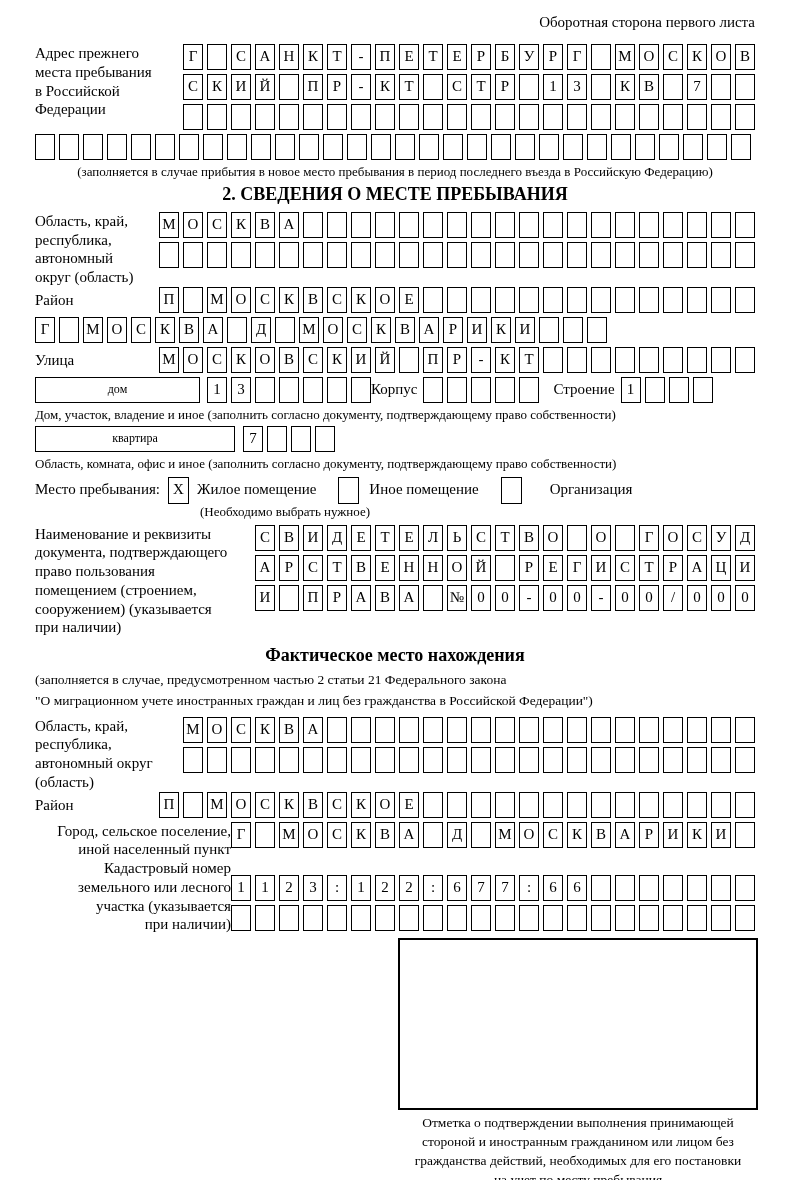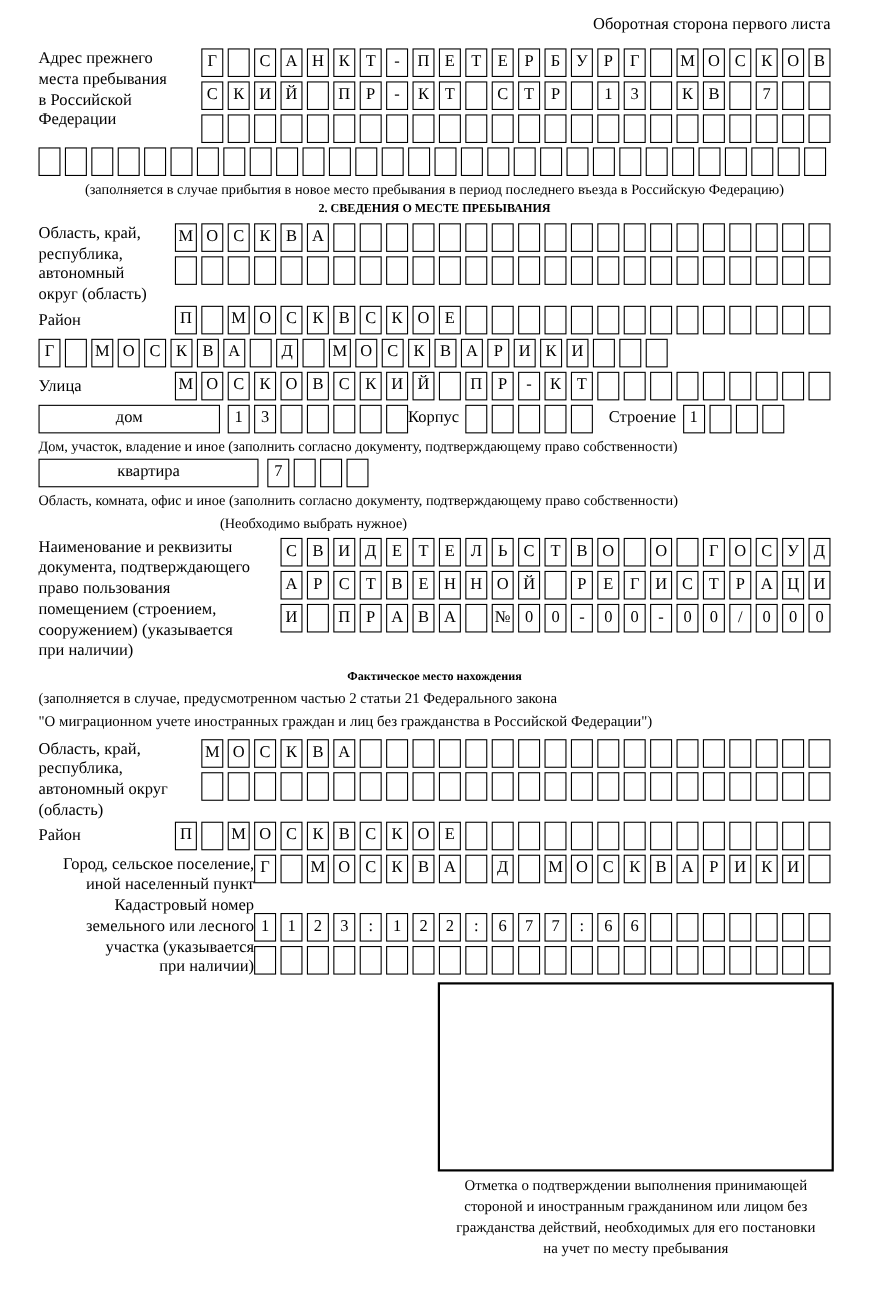--- a/index.html
+++ b/index.html
@@ -19,25 +19,25 @@
   .w196 { flex:0 0 196px; width:196px;text-align:right; }
   .cellrow { display:flex; gap:4px; margin-bottom:4px; }
   .cell {
     box-sizing:border-box; flex:0 0 20px; width:20px; height:26px;
     border:1.7px solid #000; display:flex; align-items:center; justify-content:center;
     font-size:15px; line-height:1; padding-bottom:1px;
   }
   .chk { flex:0 0 21px; width:21px; height:27px; }
   .widebox {
     box-sizing:border-box; height:26px; border:1.7px solid #000;
-    display:flex; align-items:center; justify-content:center; font-size:15px;
+    display:flex; align-items:center; justify-content:center; font-size:12px;
   }
   .caption { font-size:13px; line-height:1.3; }
   .center { text-align:center; }
-  .sec-title { font-weight:bold; font-size:11px; text-align:center; margin:3px 0 7px; }
+  .sec-title { font-weight:bold; font-size:18px; text-align:center; margin:3px 0 7px; }
   .mb2 { margin-bottom:2px; } .mb4 { margin-bottom:4px; }
   .inline-lbl { padding-top:4px; white-space:nowrap; }
   .stamp {
     box-sizing:border-box; width:360px; height:172px; border:2px solid #000;
     margin-left:363px; margin-top:3px;
   }
   .stamp-note {
     width:480px; margin-left:303px; margin-top:4px; text-align:center;
     font-size:13.5px; line-height:1.4; white-space:pre-line;
   }
@@ -359,20 +359,29 @@
     <div class="widebox" style="width:200px;">квартира</div>
     <div class="cellrow" style="margin-left:8px;">
         <div class="cell">7</div>
         <div class="cell"></div>
         <div class="cell"></div>
         <div class="cell"></div>
       </div>
   </div>
   <div class="caption mb4">Область, комната, офис и иное (заполнить согласно документу, подтверждающему право собственности)</div>
 
+  <div class="frow">
+    <span class="inline-lbl">Место пребывания:</span>
+    <div class="cell chk" style="margin-left:8px;">X</div>
+    <span class="inline-lbl" style="margin-left:8px;">Жилое помещение</span>
+    <div class="cell chk" style="margin-left:22px;"></div>
+    <span class="inline-lbl" style="margin-left:10px;">Иное помещение</span>
+    <div class="cell chk" style="margin-left:22px;"></div>
+    <span class="inline-lbl" style="margin-left:28px;">Организация</span>
+  </div>
   <div class="caption mb4" style="padding-left:165px;">(Необходимо выбрать нужное)</div>
 
   <div class="frow">
     <div class="label w220">Наименование и реквизиты
 документа, подтверждающего
 право пользования
 помещением (строением,
 сооружением) (указывается
 при наличии)</div>
     <div>

